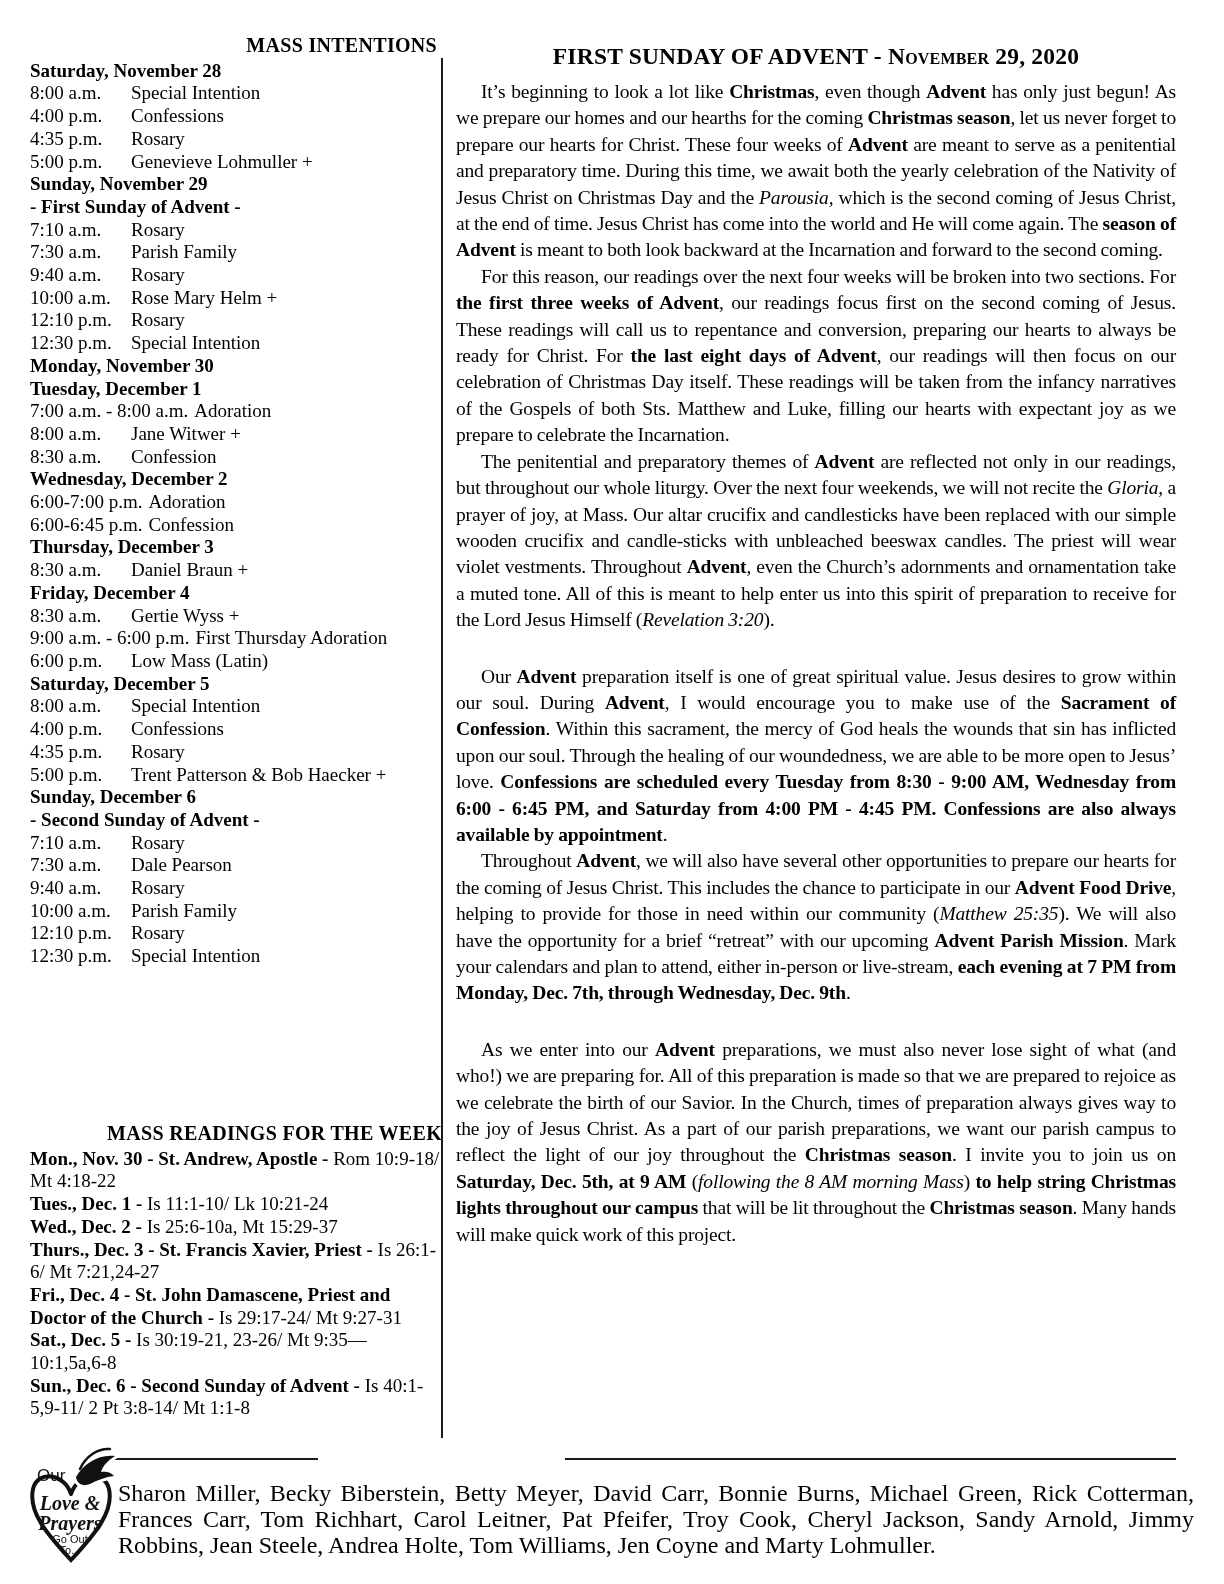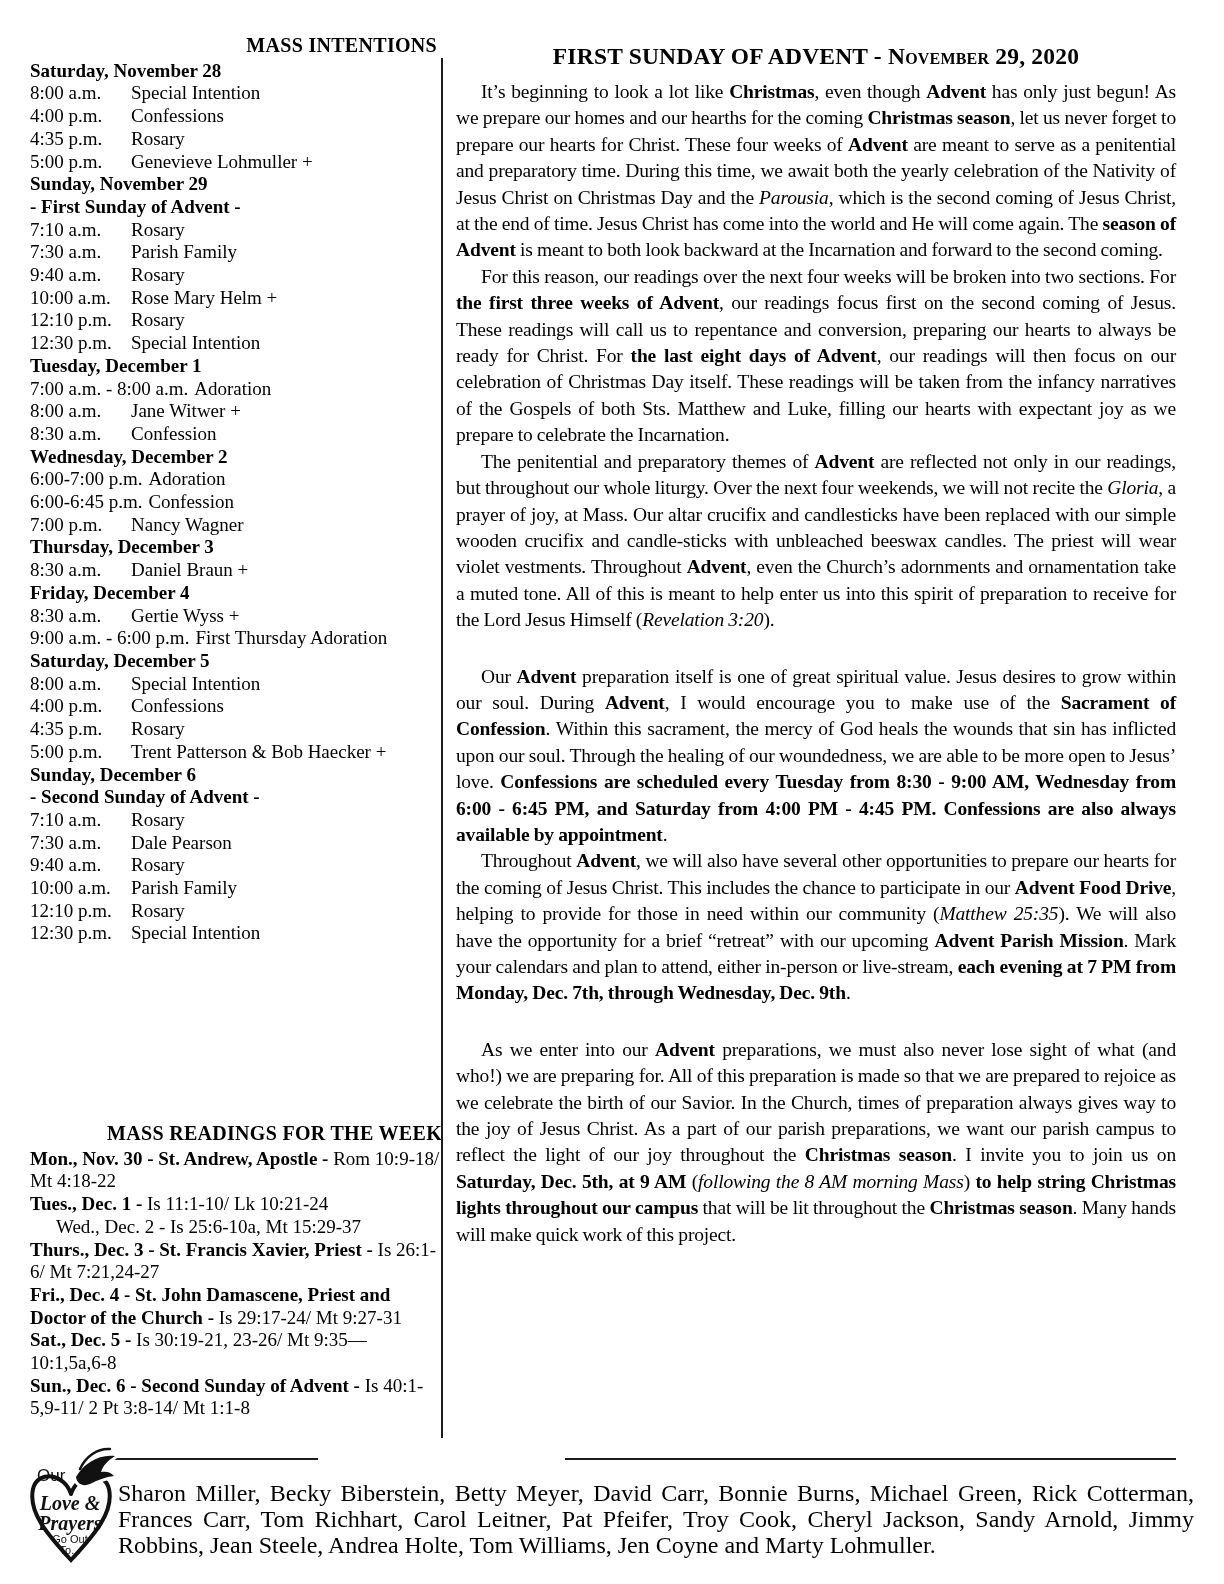--- a/index.html
+++ b/index.html
@@ -111,20 +111,21 @@
           <span class="mi-desc">Rose Mary Helm +</span>
         </div>
         <div class="mi-row">
           <span class="mi-time">12:10 p.m.</span>
           <span class="mi-desc">Rosary</span>
         </div>
         <div class="mi-row">
           <span class="mi-time">12:30 p.m.</span>
           <span class="mi-desc">Special Intention</span>
         </div>
+        <div class="mi-heading">Monday, November 30</div>
         <div class="mi-heading">Tuesday, December 1</div>
         <div class="mi-row">
           <span class="mi-time">7:00 a.m. - 8:00 a.m.</span>
           <span class="mi-desc">Adoration</span>
         </div>
         <div class="mi-row">
           <span class="mi-time">8:00 a.m.</span>
           <span class="mi-desc">Jane Witwer +</span>
         </div>
         <div class="mi-row">
@@ -133,37 +134,37 @@
         </div>
         <div class="mi-heading">Wednesday, December 2</div>
         <div class="mi-row">
           <span class="mi-time">6:00-7:00 p.m.</span>
           <span class="mi-desc">Adoration</span>
         </div>
         <div class="mi-row">
           <span class="mi-time">6:00-6:45 p.m.</span>
           <span class="mi-desc">Confession</span>
         </div>
-        <div class="mi-row">
-          <span class="mi-time">7:00 p.m.</span>
-          <span class="mi-desc">Nancy Wagner</span>
-        </div>
         <div class="mi-heading">Thursday, December 3</div>
         <div class="mi-row">
           <span class="mi-time">8:30 a.m.</span>
           <span class="mi-desc">Daniel Braun +</span>
         </div>
         <div class="mi-heading">Friday, December 4</div>
         <div class="mi-row">
           <span class="mi-time">8:30 a.m.</span>
           <span class="mi-desc">Gertie Wyss +</span>
         </div>
         <div class="mi-row">
           <span class="mi-time">9:00 a.m. - 6:00 p.m.</span>
           <span class="mi-desc">First Thursday Adoration</span>
+        </div>
+        <div class="mi-row">
+          <span class="mi-time">6:00 p.m.</span>
+          <span class="mi-desc">Low Mass (Latin)</span>
         </div>
         <div class="mi-heading">Saturday, December 5</div>
         <div class="mi-row">
           <span class="mi-time">8:00 a.m.</span>
           <span class="mi-desc">Special Intention</span>
         </div>
         <div class="mi-row">
           <span class="mi-time">4:00 p.m.</span>
           <span class="mi-desc">Confessions</span>
         </div>
@@ -202,21 +203,21 @@
           <span class="mi-desc">Special Intention</span>
         </div>
       </div>
   </div>
 
   <div class="mass-readings">
     <div class="section-title">MASS READINGS FOR THE WEEK</div>
     <div>
         <div class="mr-entry"><span style="font-weight: bold;">Mon., Nov. 30 - St. Andrew, Apostle - </span><span>Rom 10:9-18/ Mt 4:18-22</span></div>
         <div class="mr-entry"><span style="font-weight: bold;">Tues., Dec. 1 - </span><span>Is 11:1-10/ Lk 10:21-24</span></div>
-        <div class="mr-entry"><span style="font-weight: normal; margin-left: 26px;">Wed., Dec. 2 - </span><span>Is 25:6-10a, Mt 15:29-37</span></div>
+        <div class="mr-entry"><span style="font-weight: bold;">Wed., Dec. 2 - </span><span>Is 25:6-10a, Mt 15:29-37</span></div>
         <div class="mr-entry"><span style="font-weight: bold;">Thurs., Dec. 3 - St. Francis Xavier, Priest - </span><span>Is 26:1-6/ Mt 7:21,24-27</span></div>
         <div class="mr-entry"><span style="font-weight: bold;">Fri., Dec. 4 - St. John Damascene, Priest and Doctor of the Church - </span><span>Is 29:17-24/ Mt 9:27-31</span></div>
         <div class="mr-entry"><span style="font-weight: bold;">Sat., Dec. 5 - </span><span>Is 30:19-21, 23-26/ Mt 9:35—10:1,5a,6-8</span></div>
         <div class="mr-entry"><span style="font-weight: bold;">Sun., Dec. 6 - Second Sunday of Advent - </span><span>Is 40:1-5,9-11/ 2 Pt 3:8-14/ Mt 1:1-8</span></div>
       </div>
   </div>
 
   <div class="vrule"></div>
 
   <div class="right-col">

